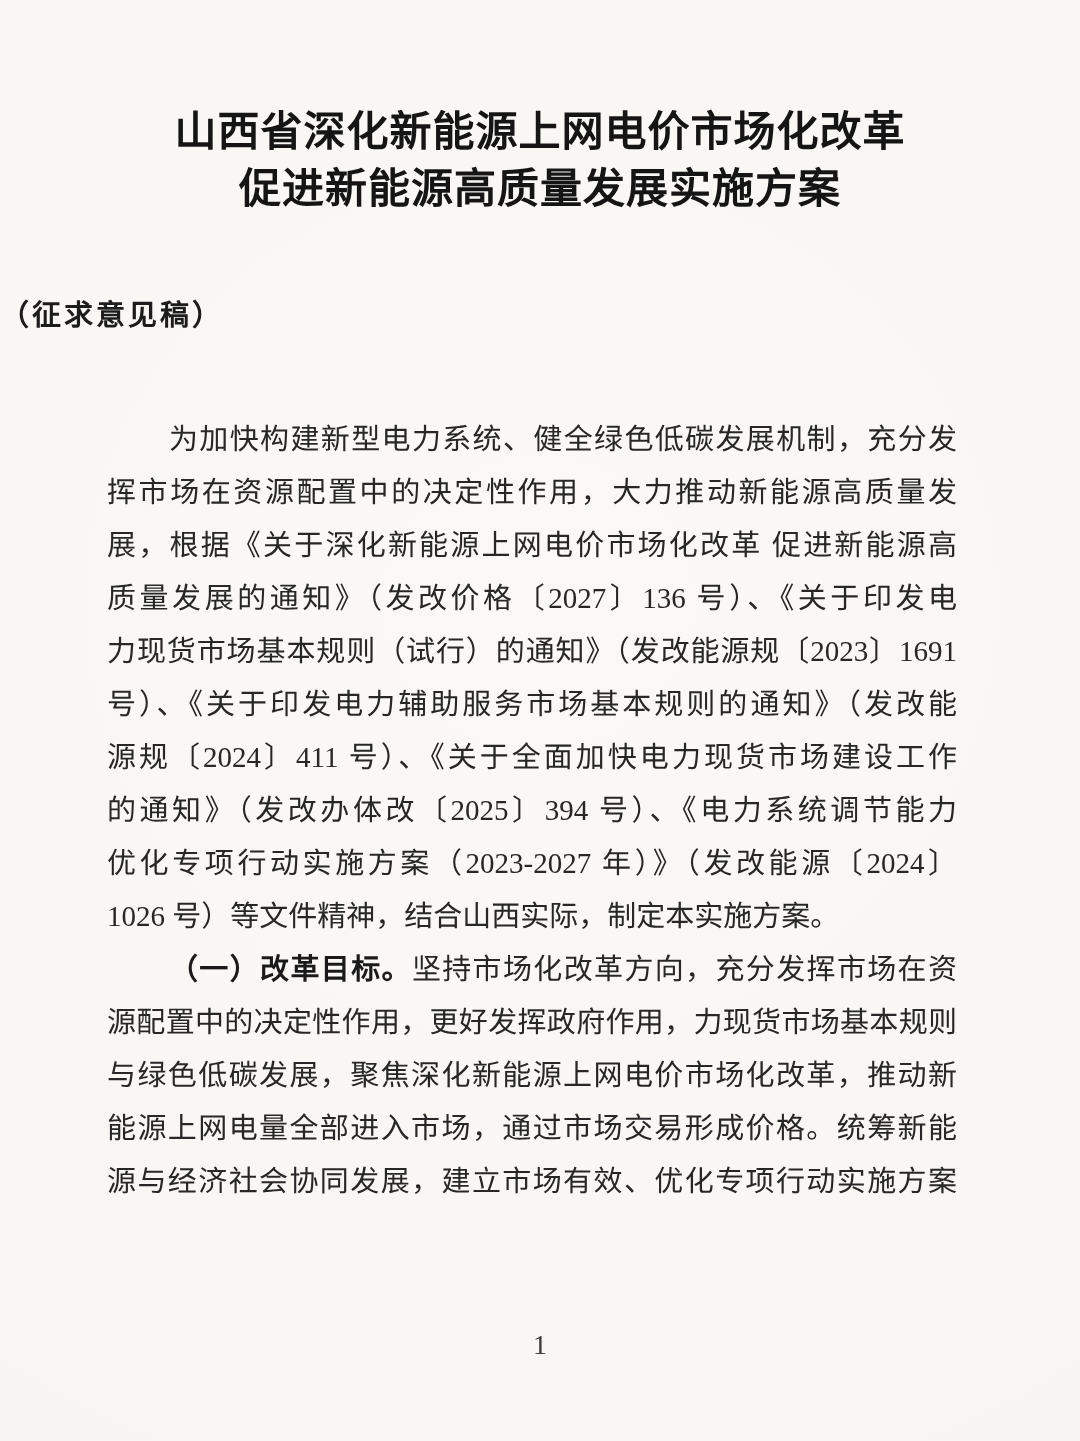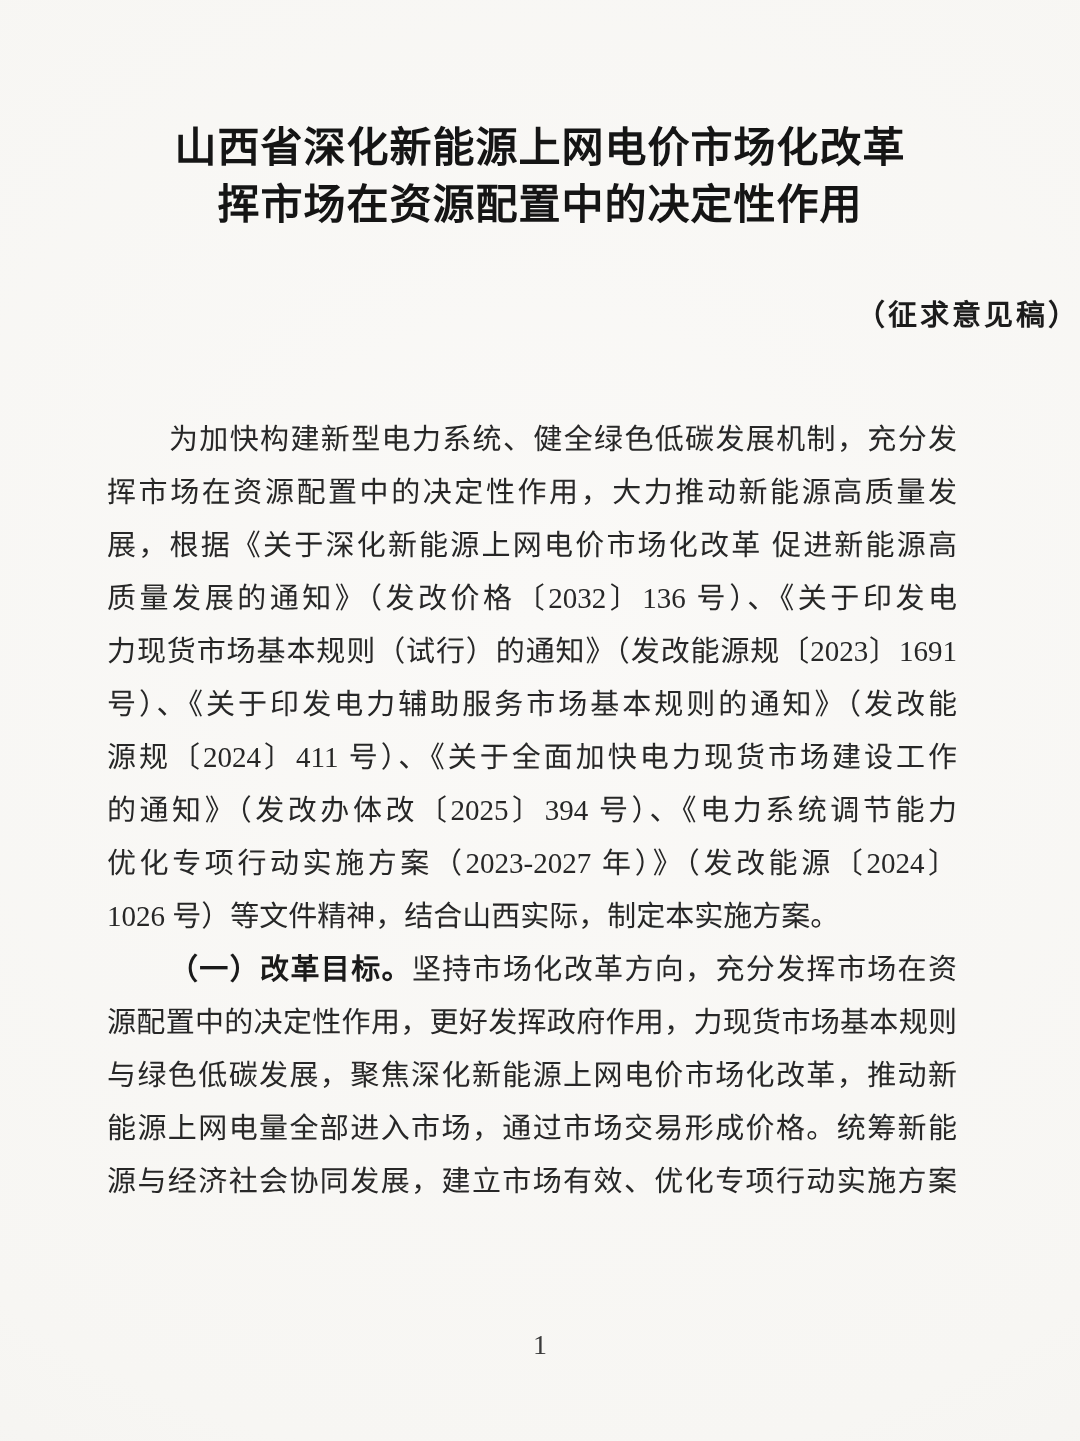--- a/index.html
+++ b/index.html
@@ -7,30 +7,30 @@
     position:relative;
     width:1080px;height:1441px;
     margin:0 auto;
     overflow:hidden;
     background:
       radial-gradient(140% 100% at 50% 42%, #faf9f7 0%, #f7f6f3 60%, #f1f0ed 100%);
     font-family:"Liberation Serif","DejaVu Serif",serif;
     color:#262626;
   }
   .doc-title{
-    position:absolute;top:120px;left:0;width:100%;
+    position:absolute;top:104px;left:0;width:100%;
     text-align:center;
     font-weight:700;
     font-size:42px;line-height:57px;
     color:#151515;
     letter-spacing:1px;
   }
   .doc-subtitle{
     position:absolute;top:297px;left:0;width:100%;
-    text-align:right;
+    text-align:left;
     font-weight:700;
     font-size:29px;line-height:36px;
     letter-spacing:3px;
     color:#1c1c1c;
   }
   .textflow{
     position:absolute;left:107px;top:413px;width:850px;
     font-size:29px;line-height:53px;
     color:#272727;
   }
@@ -55,30 +55,30 @@
     color:#3a3a3a;
   }
 </style>
 </head>
 <body>
 
 <div class="page">
 
   <div class="doc-title">
     <div>山西省深化新能源上网电价市场化改革</div>
-    <div>挥市场在资源配置中的决定性作用</div>
+    <div>促进新能源高质量发展实施方案</div>
   </div>
 
   <div class="doc-subtitle">（征求意见稿）</div>
 
   <div class="textflow">
     <div class="ln indent">为加快构建新型电力系统、健全绿色低碳发展机制，充分发</div>
     <div class="ln">挥市场在资源配置中的决定性作用，大力推动新能源高质量发</div>
     <div class="ln">展，根据《关于深化新能源上网电价市场化改革 促进新能源高</div>
-    <div class="ln">质量发展的通知》（发改价格〔2032〕136 号）、《关于印发电</div>
+    <div class="ln">质量发展的通知》（发改价格〔2027〕136 号）、《关于印发电</div>
     <div class="ln">力现货市场基本规则（试行）的通知》（发改能源规〔2023〕1691</div>
     <div class="ln">号）、《关于印发电力辅助服务市场基本规则的通知》（发改能</div>
     <div class="ln">源规〔2024〕411 号）、《关于全面加快电力现货市场建设工作</div>
     <div class="ln">的通知》（发改办体改〔2025〕394 号）、《电力系统调节能力</div>
     <div class="ln">优化专项行动实施方案（2023-2027 年）》（发改能源〔2024〕</div>
     <div class="ln endfree">1026 号）等文件精神，结合山西实际，制定本实施方案。</div>
 
 
     <div class="ln indent"><span class="b">（一）改革目标。</span><span>坚持市场化改革方向，充分发挥市场在资</span></div>
     <div class="ln">源配置中的决定性作用，更好发挥政府作用，力现货市场基本规则</div>

